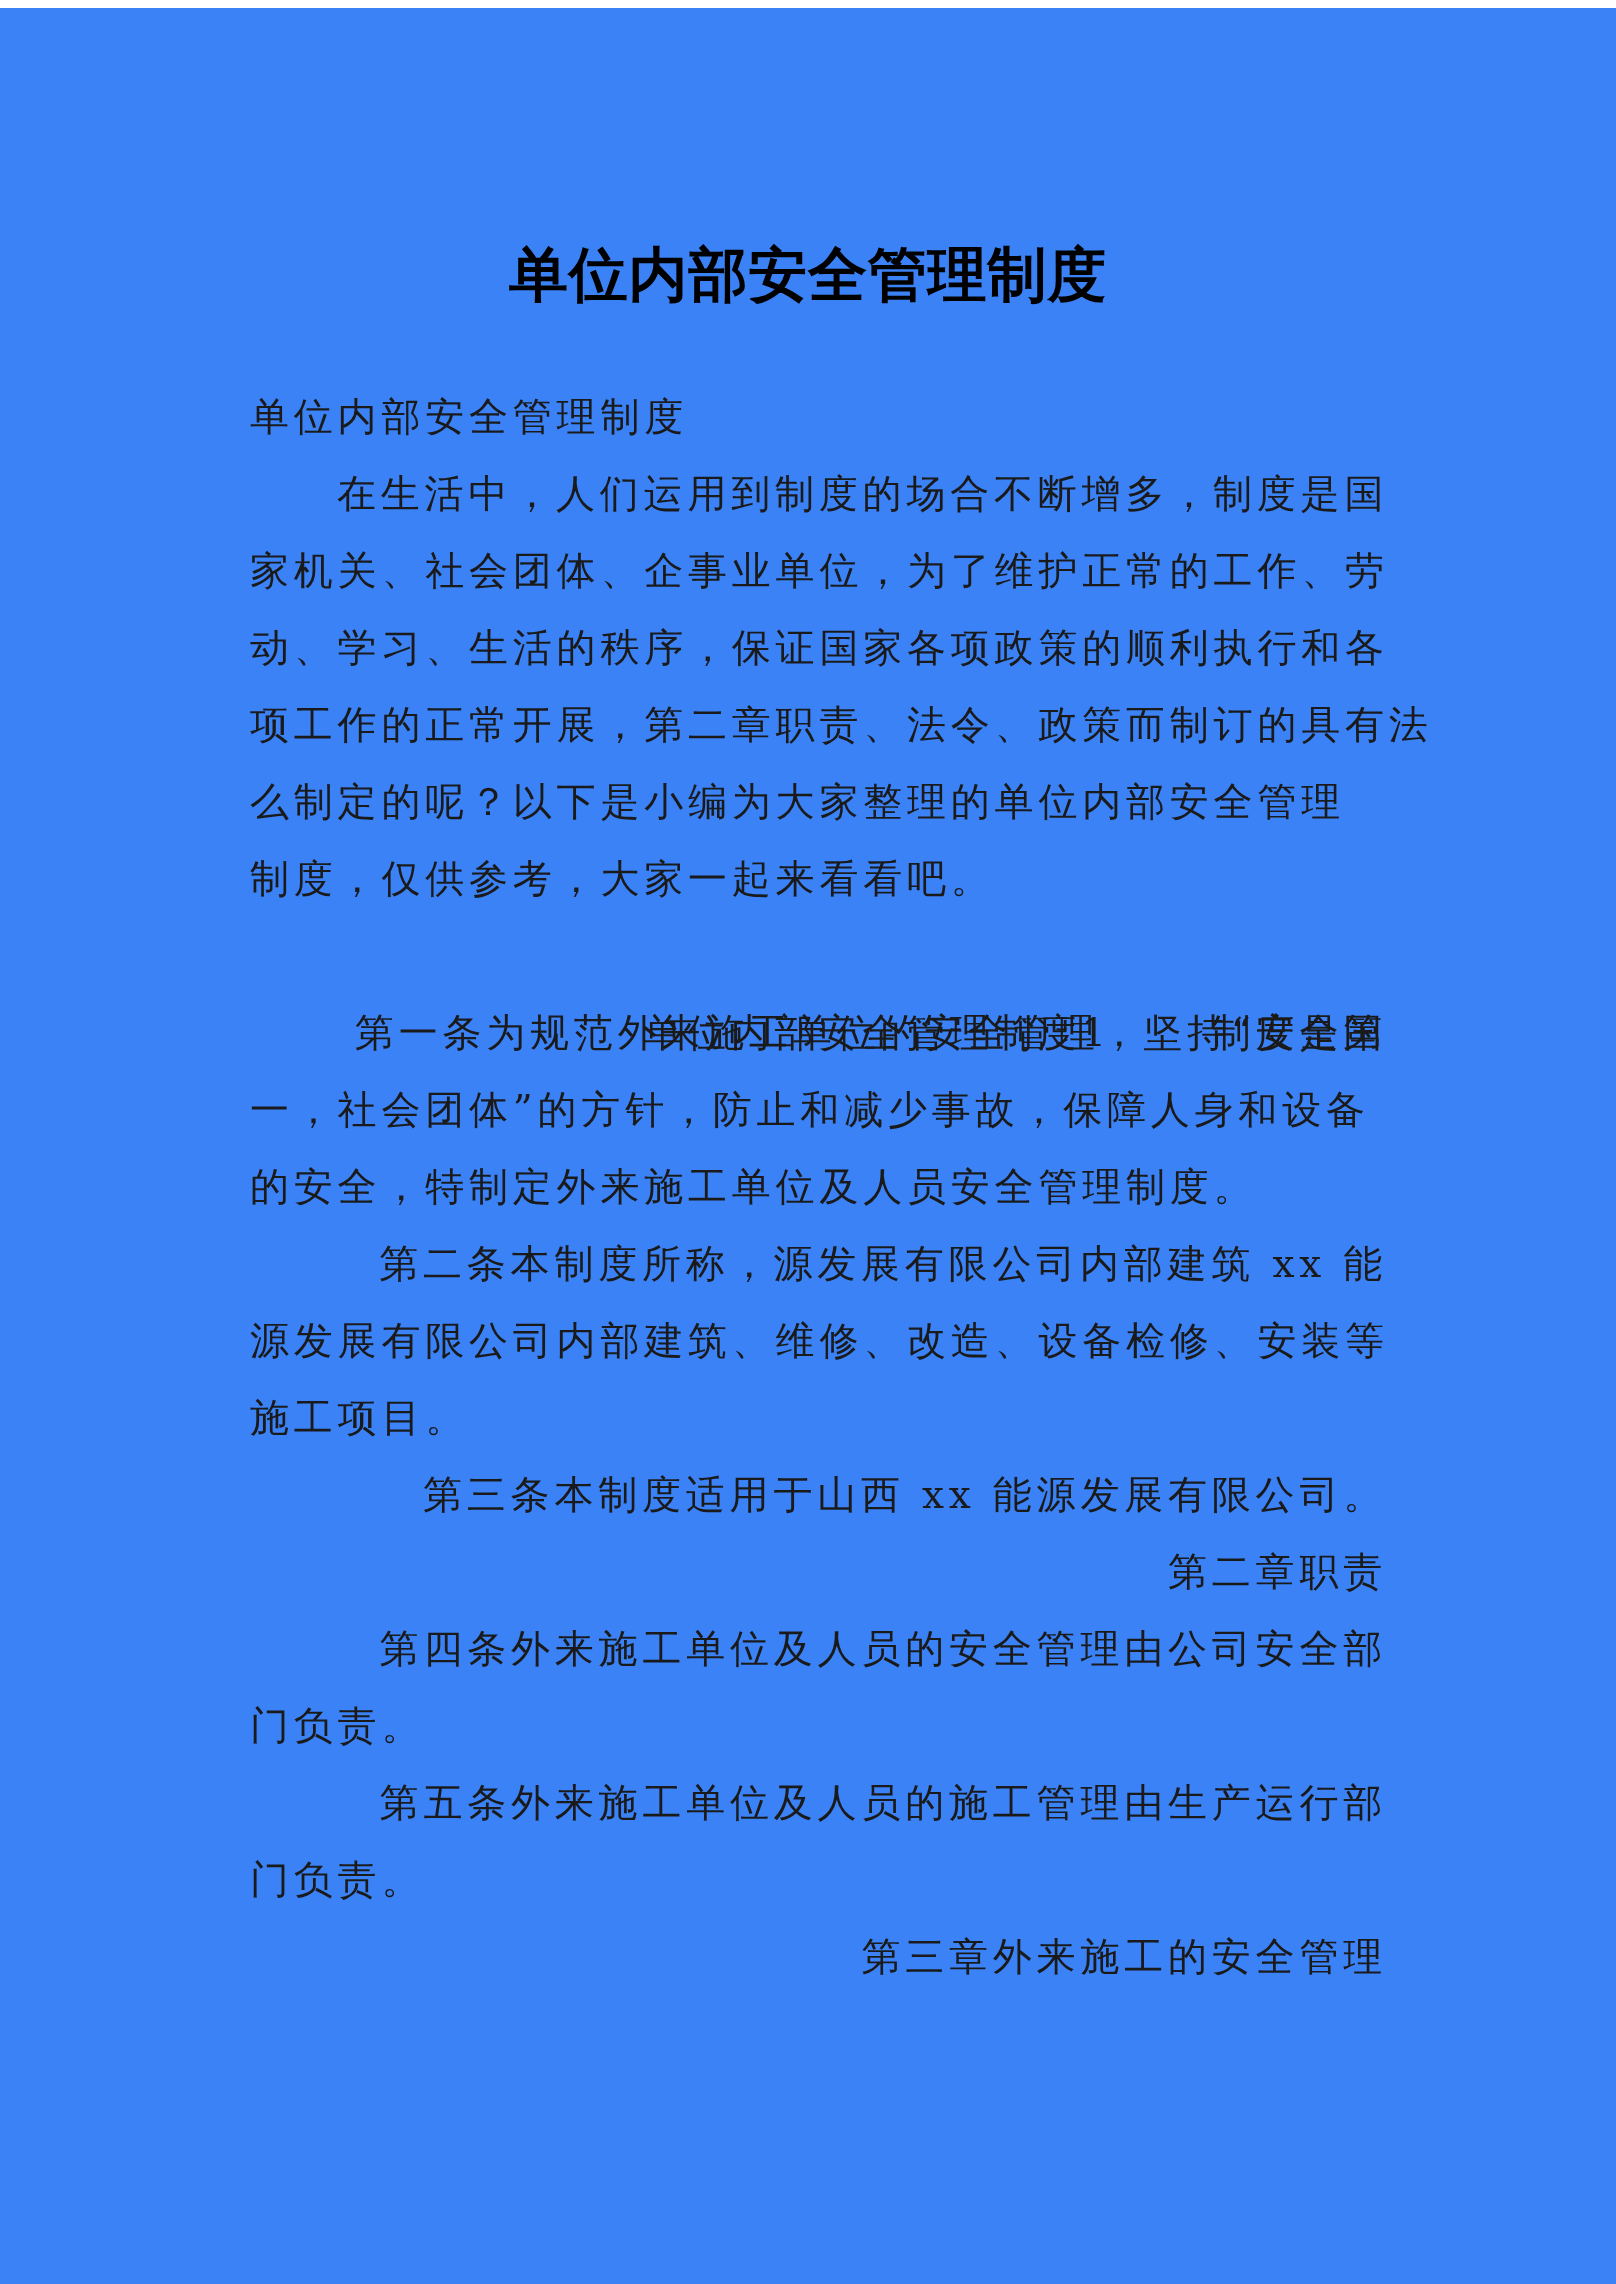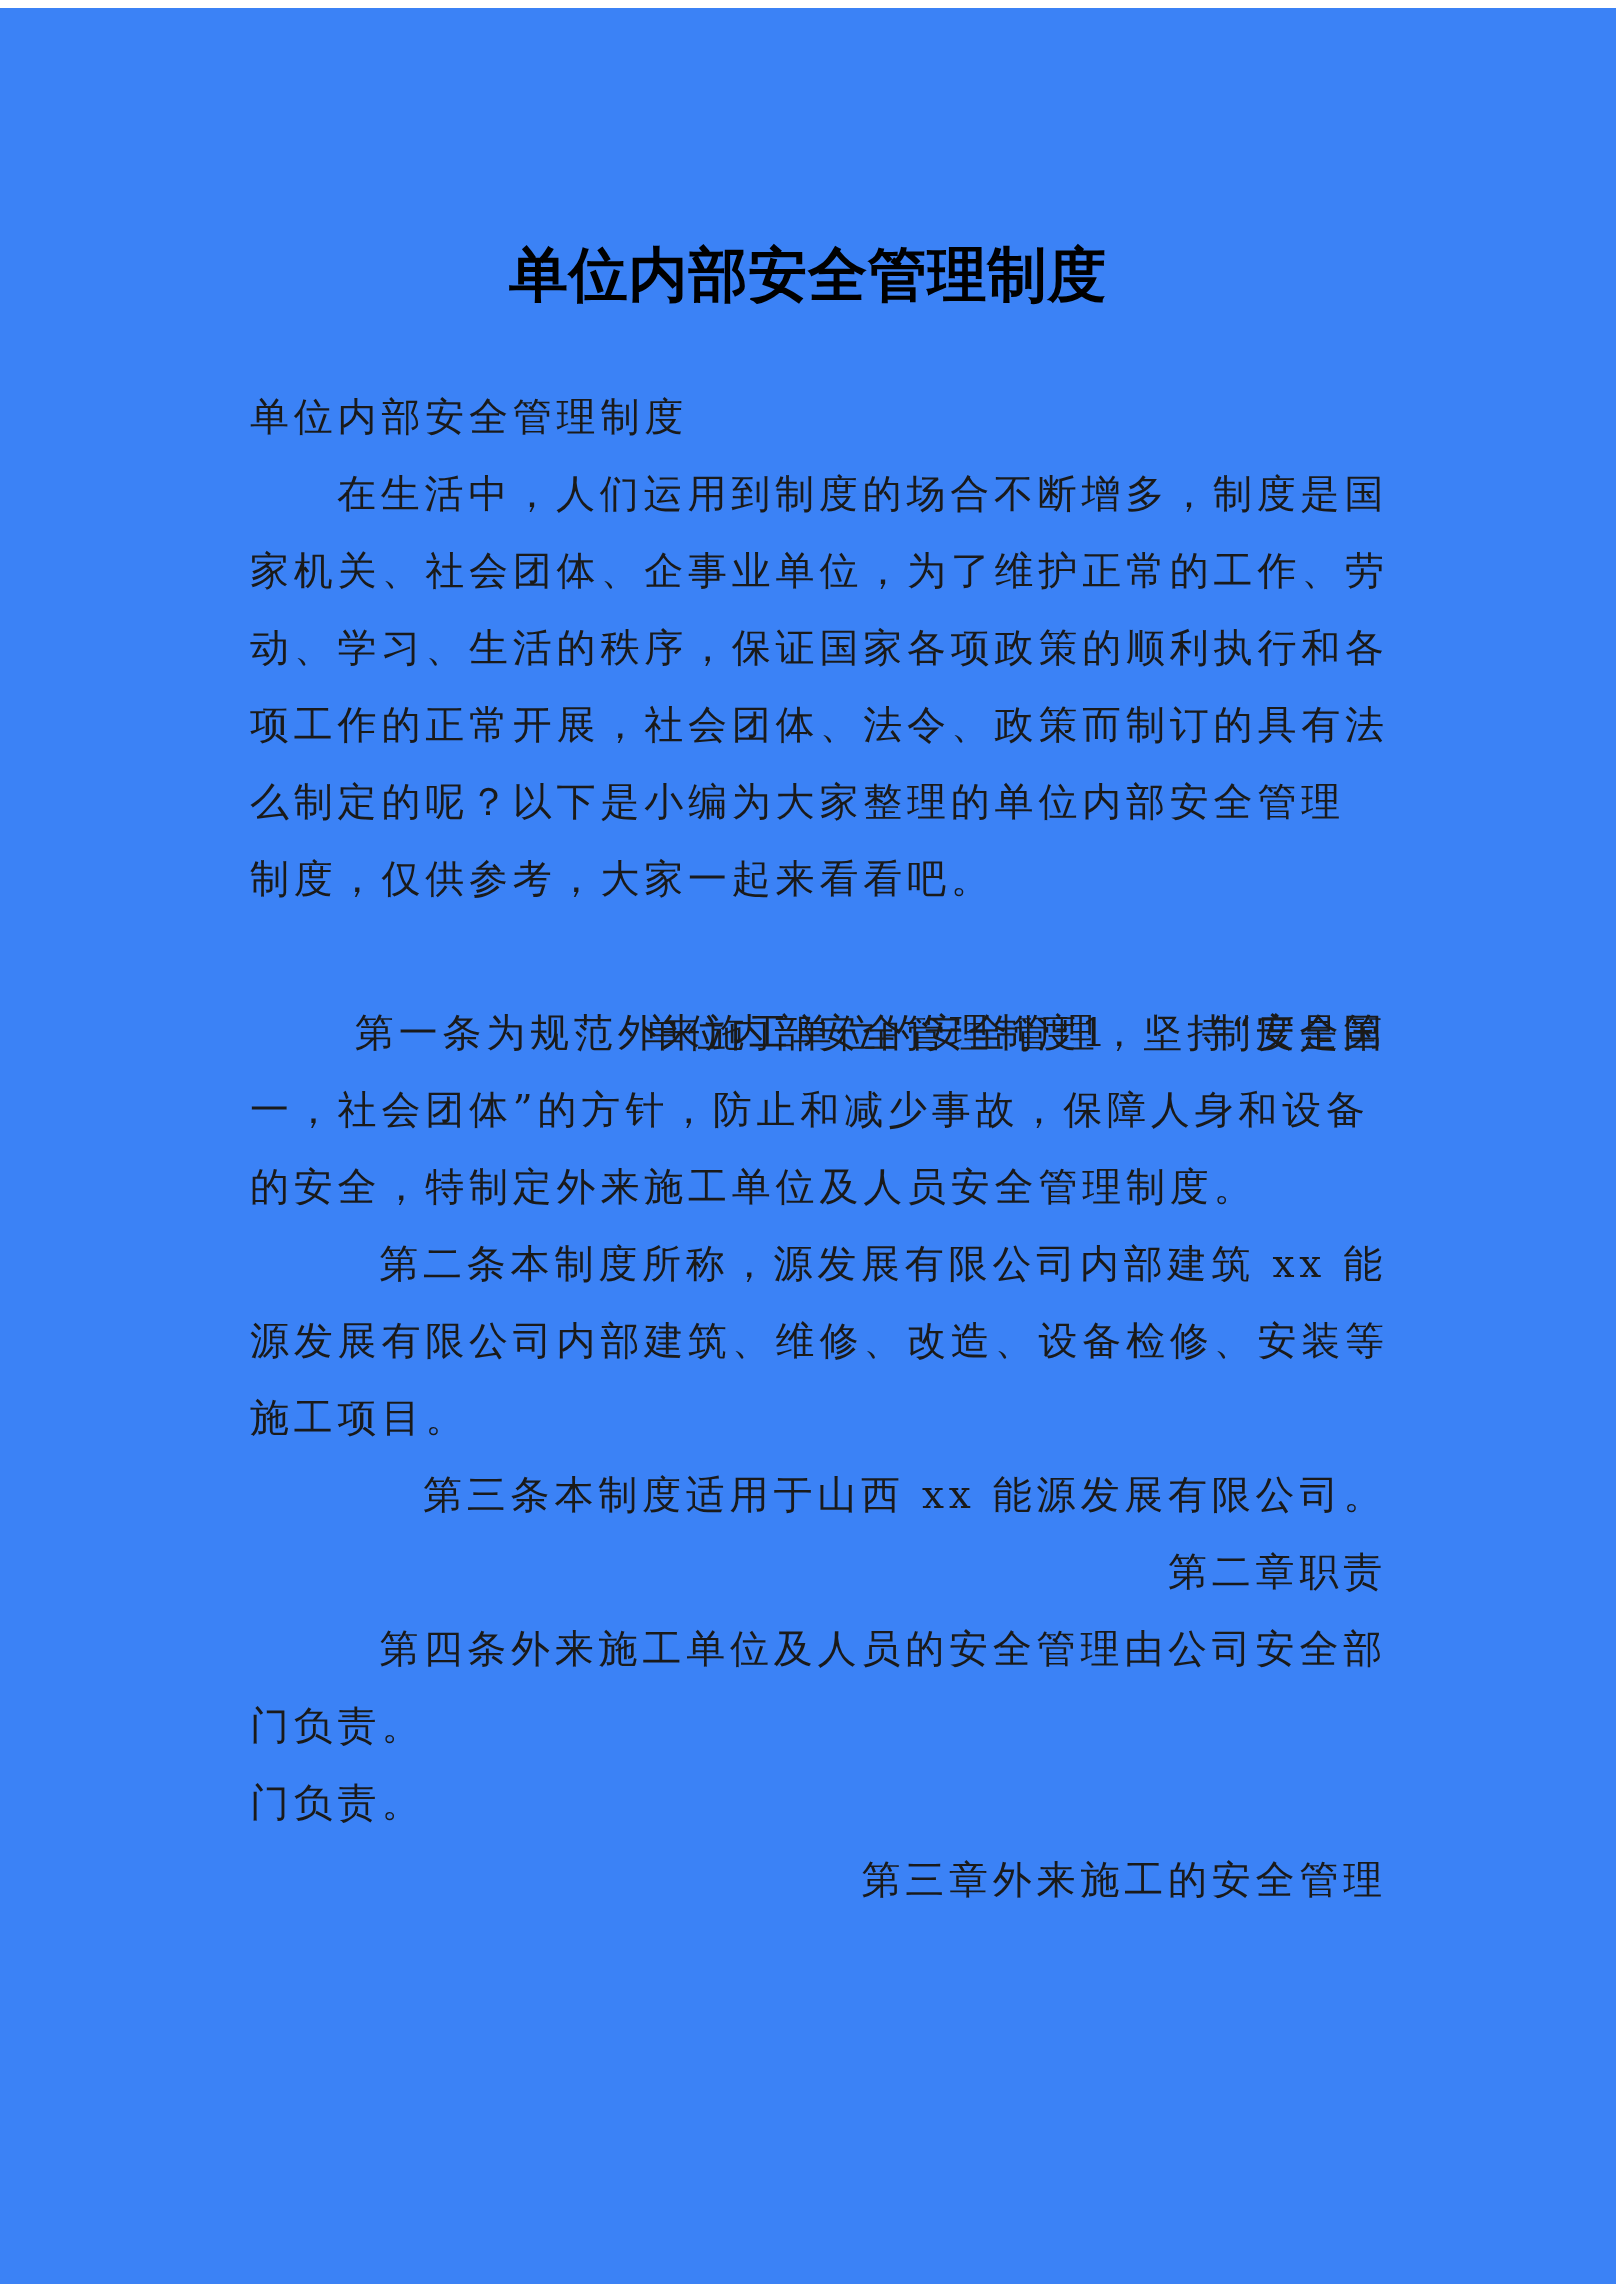--- a/index.html
+++ b/index.html
@@ -70,21 +70,21 @@
   <h1 class="doc-title">单位内部安全管理制度</h1>
 
   <div class="body-text">
 
     <span class="line">单位内部安全管理制度</span>
 
     <div>
       <span class="line indent">在生活中，人们运用到制度的场合不断增多，制度是国</span>
       <span class="line">家机关、社会团体、企事业单位，为了维护正常的工作、劳</span>
       <span class="line">动、学习、生活的秩序，保证国家各项政策的顺利执行和各</span>
-      <span class="line">项工作的正常开展，社会团体、法令、政策而制订的具有法</span>
+      <span class="line">项工作的正常开展，第二章职责、法令、政策而制订的具有法</span>
       <span class="line">么制定的呢？以下是小编为大家整理的单位内部安全管理</span>
       <span class="line">制度，仅供参考，大家一起来看看吧。</span>
     </div>
 
     <div class="line indent">
       <span>单位内部安全管理制度1</span><span class="gap"></span><span>制度是国</span>
     </div>
 
     <div>
       <span class="line indent">第一条为规范外来施工单位的安全管理，坚持“安全第</span>
@@ -103,20 +103,21 @@
     </div>
 
     <span class="line indent">第二章职责</span>
 
     <div>
       <span class="line indent">第四条外来施工单位及人员的安全管理由公司安全部</span>
       <span class="line">门负责。</span>
     </div>
 
     <div>
+      <span class="line indent">第五条外来施工单位及人员的施工管理由生产运行部</span>
       <span class="line">门负责。</span>
     </div>
 
     <span class="line indent">第三章外来施工的安全管理</span>
 
   </div>
 </div>
 
 
 </body></html>

